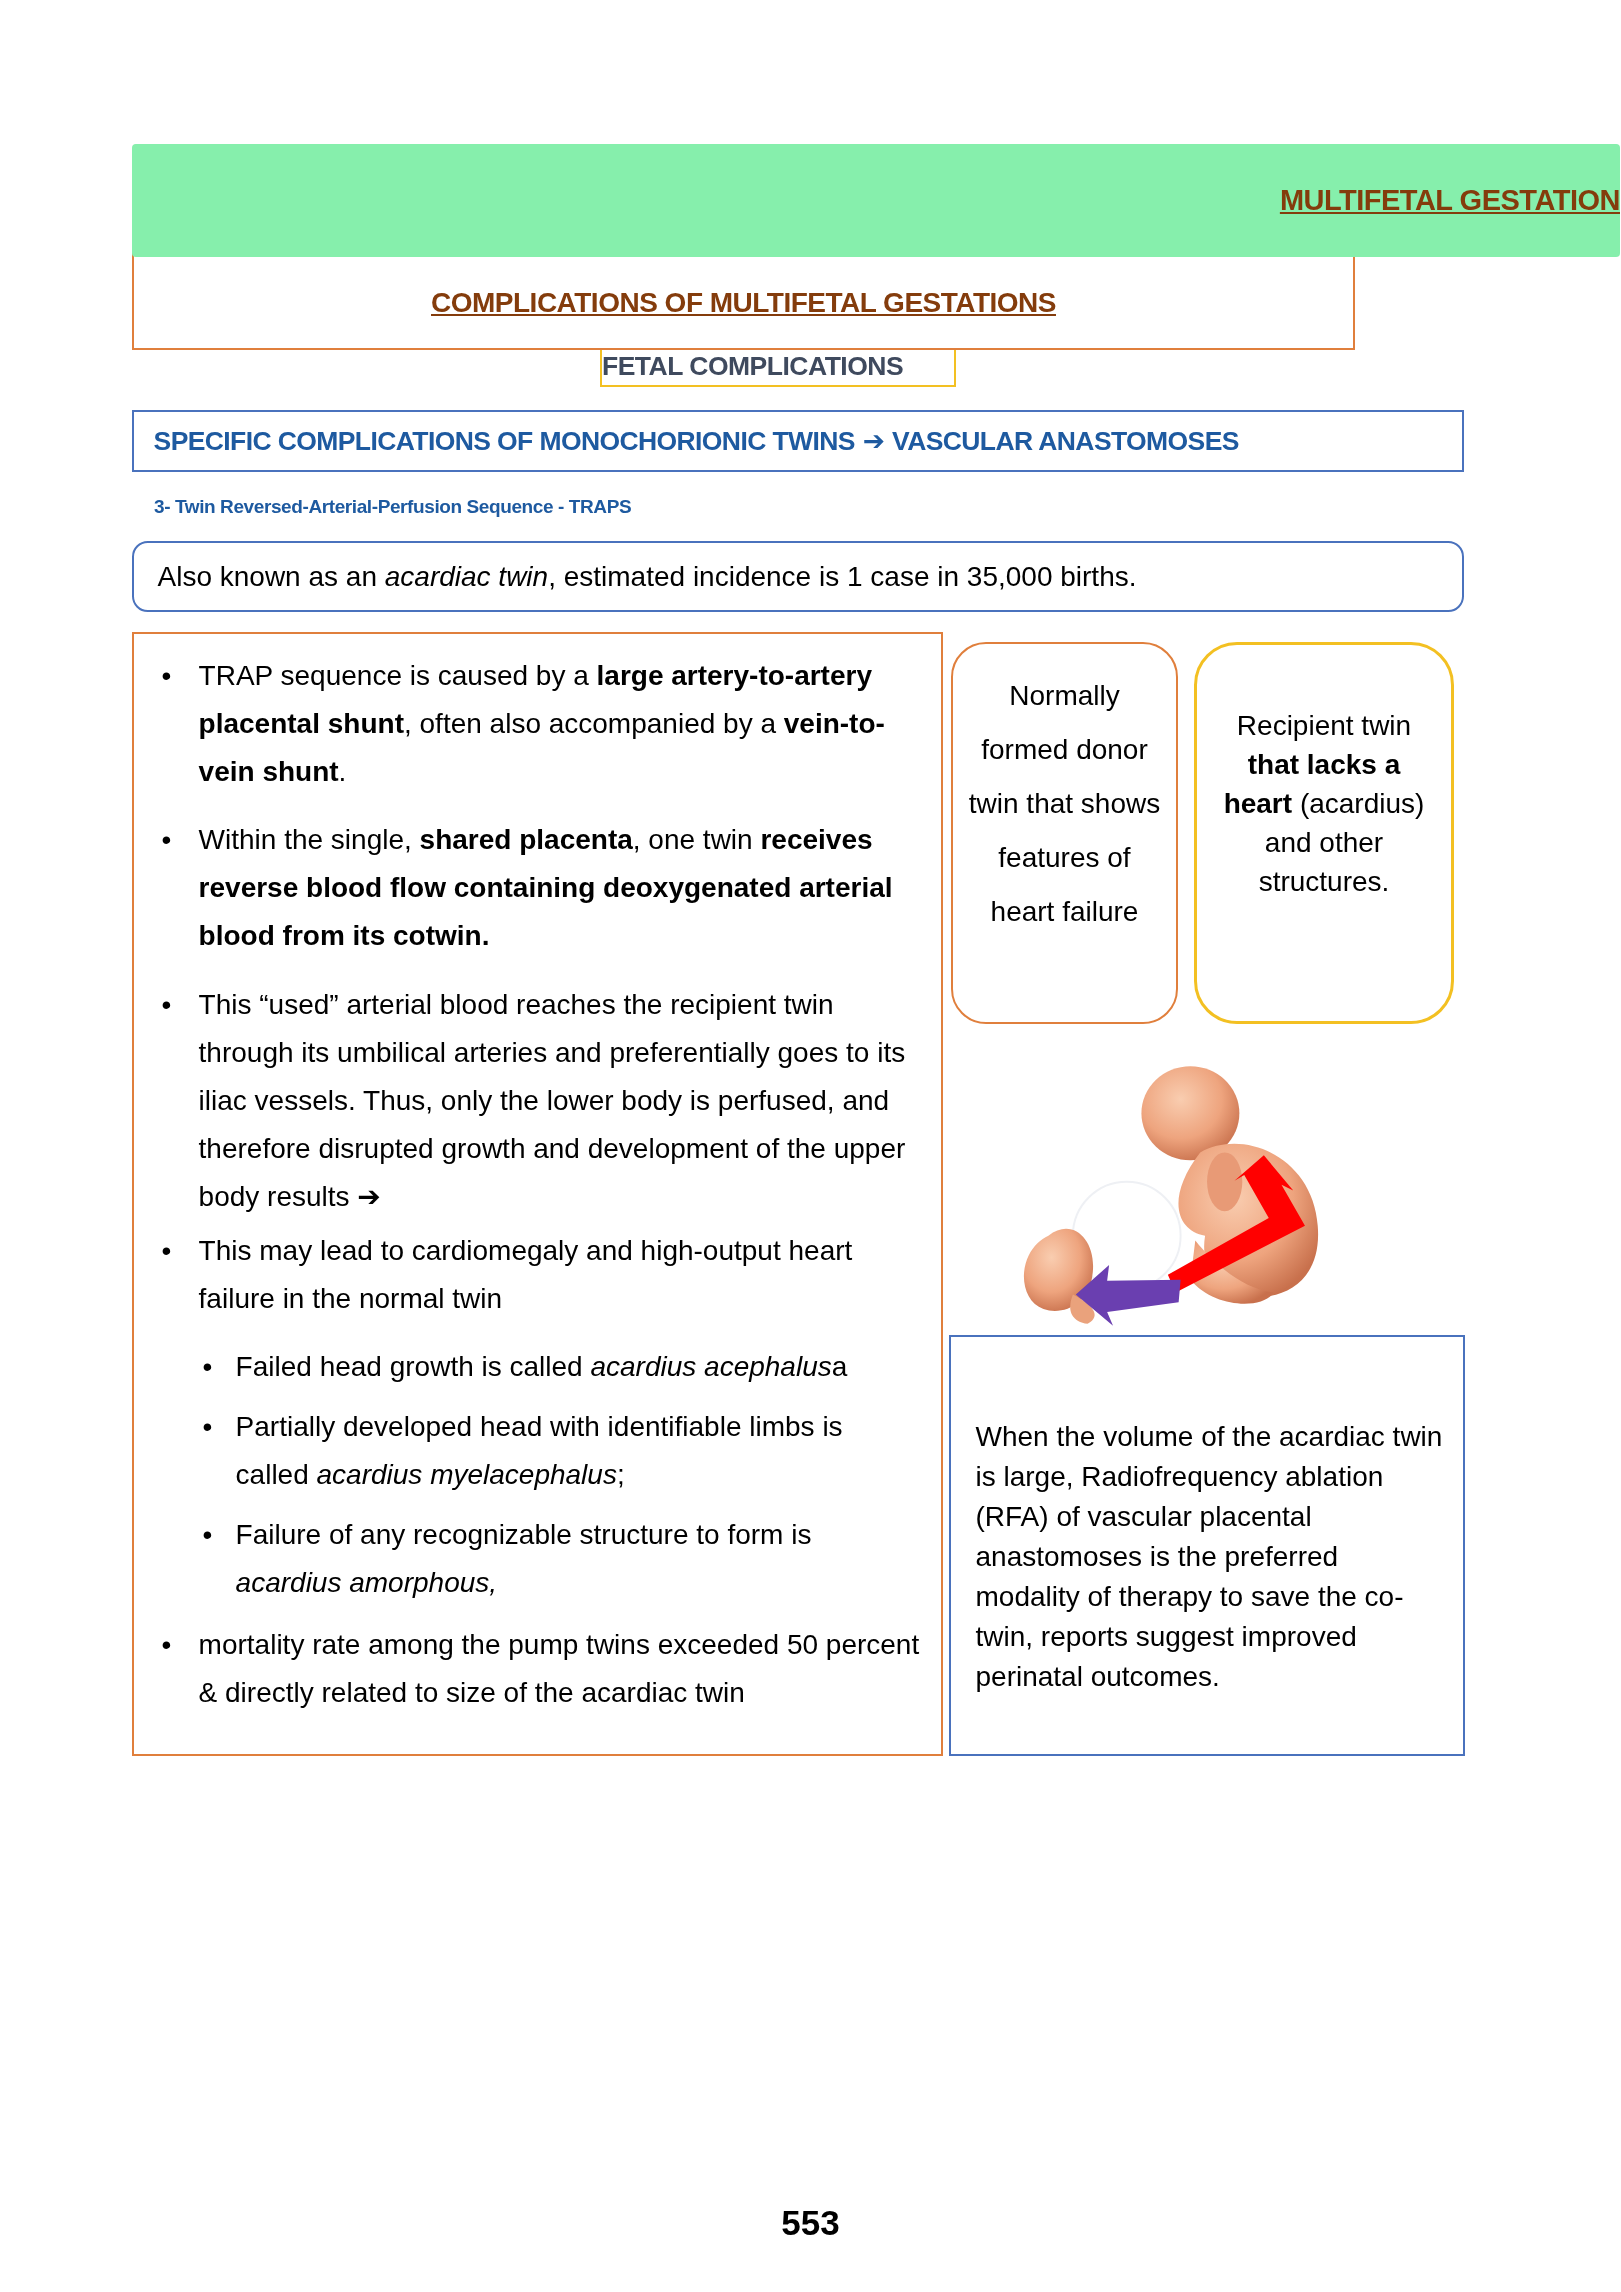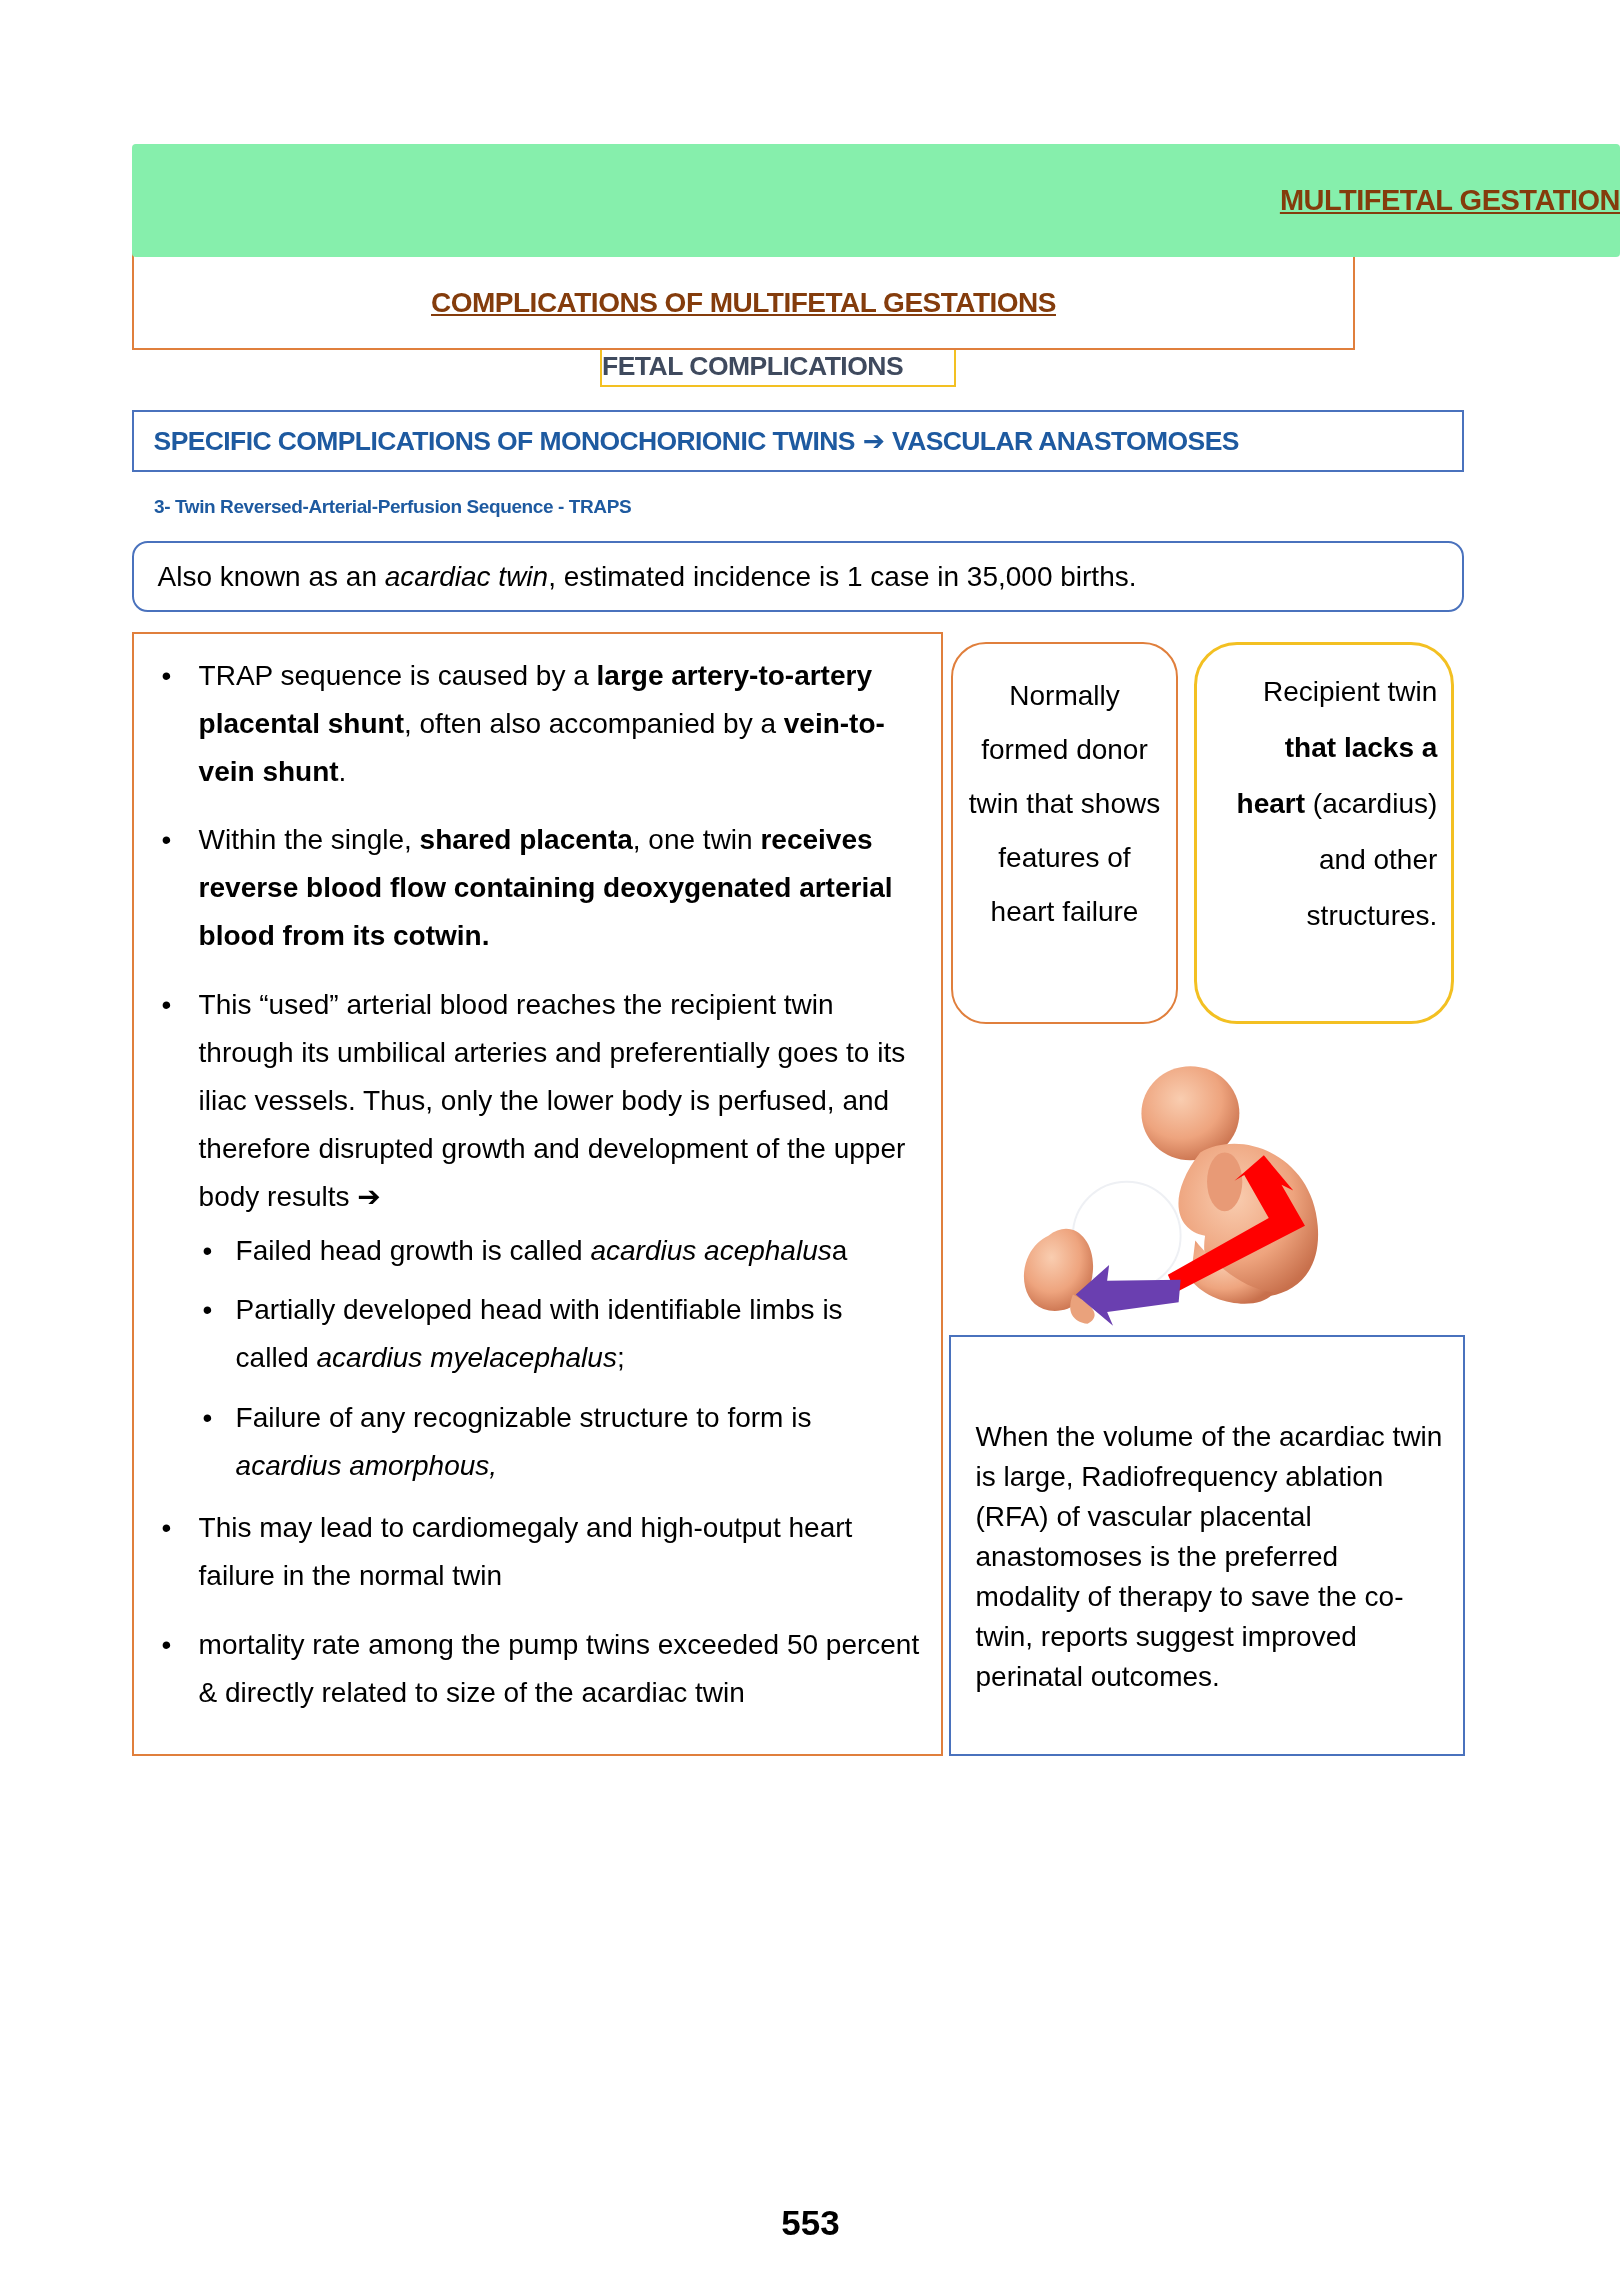--- a/index.html
+++ b/index.html
@@ -46,22 +46,22 @@
   .left-box i { font-style: italic; }
   .left-box .b1.sub-wrap { padding-left: 0; margin-bottom: 13.7px; }
   .left-box .b1.sub-wrap::before { content: ""; }
 
   .donor-box { left: 951px; top: 642px; width: 227px; height: 382px;
                border: 2.9px solid #e07f3c; border-radius: 35px;
                display: flex; align-items: center; justify-content: center; text-align: center;
                font-size: 28px; line-height: 54px; padding: 0 9.8px 59px 9.8px; }
   .recipient-box { left: 1194px; top: 642px; width: 260px; height: 382px;
                    border: 3.4px solid #f3c022; border-radius: 43px;
-                   display: flex; align-items: center; justify-content: center; text-align: right;
-                   font-size: 28px; line-height: 56px; padding: 0 13.7px 59px 13.7px; }
+                   display: flex; align-items: center; justify-content: center; text-align: center;
+                   font-size: 28px; line-height: 39px; padding: 0 13.7px 59px 13.7px; }
 
   .illustration { left: 1019px; top: 1059px; width: 333px; height: 270px; }
 
   .rfa-box { left: 949px; top: 1335px; width: 516px; height: 421px;
              border: 2.9px solid #4a72bd; padding: 80px 17.6px 0 24.5px;
              font-size: 28px; line-height: 40px; }
 
   .page-number { left: 0; width: 1621px; top: 2203px; text-align: center; font-size: 35px; font-weight: bold; }
 </style>
 </head>
@@ -89,28 +89,28 @@
 
 <div class="abs intro-box">
   <span><span>Also known as an </span><i>acardiac twin</i><span>, estimated incidence is 1 case in 35,000 births.</span></span>
 </div>
 
 <div class="abs left-box">
   <ul>
     <li class="b1"><span>TRAP sequence is caused by a </span><b>large artery-to-artery placental shunt</b><span>, often also accompanied by a </span><b>vein-to-vein shunt</b><span>.</span></li>
     <li class="b1"><span>Within the single, </span><b>shared placenta</b><span>, one twin </span><b>receives reverse blood flow containing deoxygenated arterial blood from its cotwin.</b></li>
     <li class="b1" style="margin-bottom:5.9px"><span>This “used” arterial blood reaches the recipient twin through its umbilical arteries and preferentially goes to its iliac vessels. Thus, only the lower body is perfused, and therefore disrupted growth and development of the upper body results</span> <b>➔</b></li>
+    <li class="b1"><span>This may lead to cardiomegaly and high-output heart failure in the normal twin</span></li>
     <li class="b1 sub-wrap">
       <ul class="sub">
         <li class="b2"><span>Failed head growth is called </span><i>acardius acephalus</i><span>a</span></li>
         <li class="b2"><span>Partially developed head with identifiable limbs is called </span><i>acardius myelacephalus</i><span>;</span></li>
         <li class="b2"><span>Failure of any recognizable structure to form is </span><i>acardius amorphous,</i><span></span></li>
       </ul>
     </li>
-    <li class="b1"><span>This may lead to cardiomegaly and high-output heart failure in the normal twin</span></li>
     <li class="b1"><span>mortality rate among the pump twins exceeded 50 percent &amp; directly related to size of the acardiac twin</span></li>
   </ul>
 </div>
 
 <div class="abs donor-box">
   <span>Normally formed donor twin that shows features of heart failure</span>
 </div>
 
 <div class="abs recipient-box">
   <span><span>Recipient twin</span> <b>that lacks a heart</b> <span>(acardius) and other structures.</span></span>

